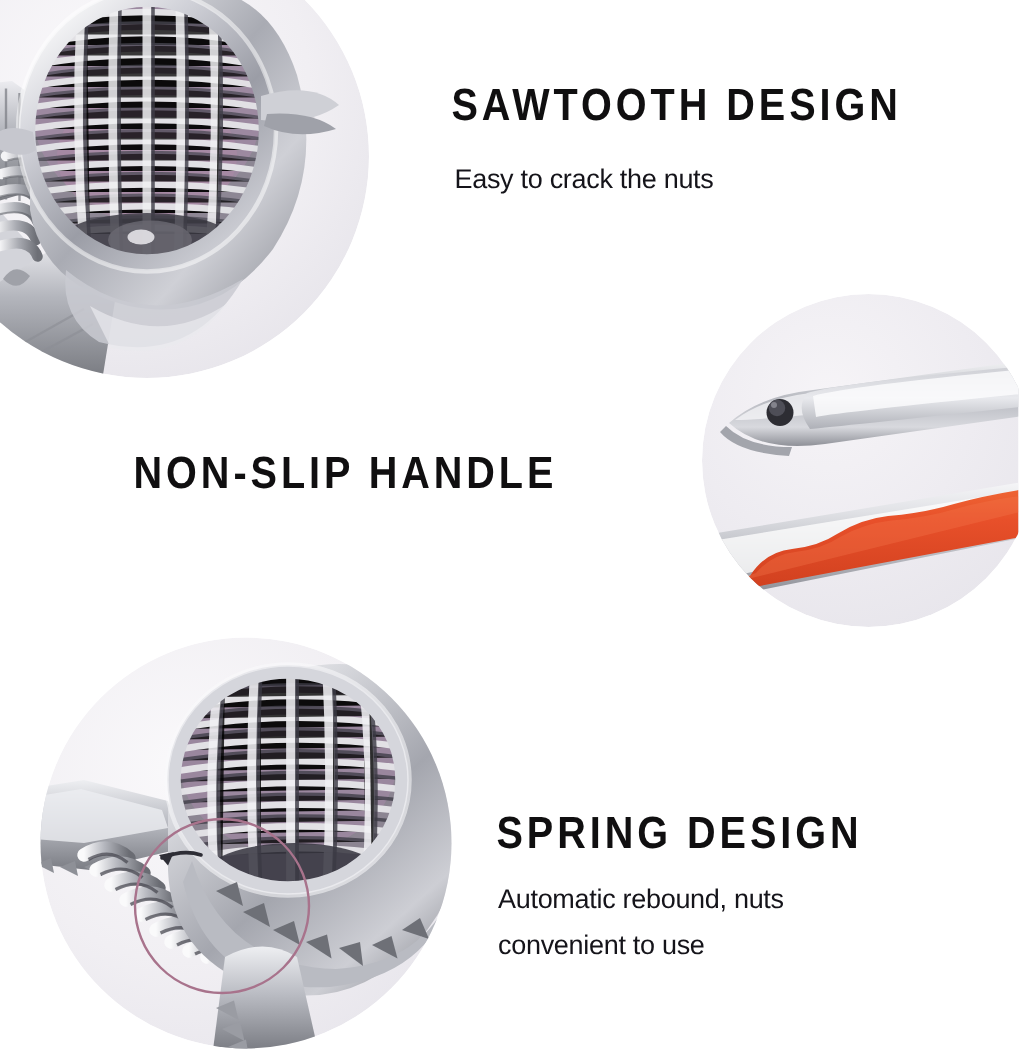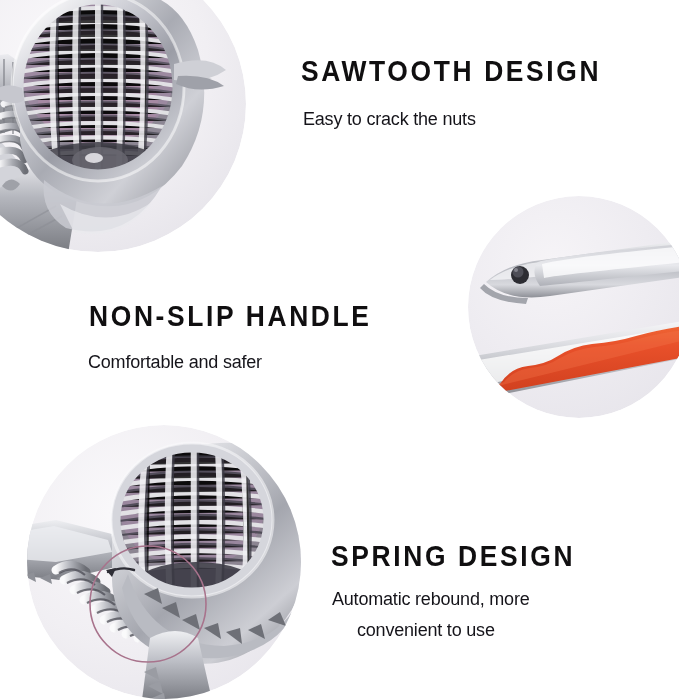--- a/index.html
+++ b/index.html
@@ -43,21 +43,21 @@
   }
 
   #title-sawtooth { left: 301px; top: 55px; }
   #sub-sawtooth   { left: 303px; top: 104px; }
 
   #title-nonslip  { left: 89px;  top: 300px; }
   #sub-nonslip    { left: 88px;  top: 347px; }
 
   #title-spring   { left: 331px; top: 540px; }
   #sub-spring     { left: 332px; top: 584px; }
-  #sub-spring .l2 { display: block; margin-left: 25px; }
+  #sub-spring .l2 { display: block; }
 
   
   .photo {
     position: absolute;
     overflow: hidden;
   }
   #photo-sawtooth { left: -52px; top: -46px;  width: 300px; height: 300px; }
   #photo-handle   { left: 438px; top: 196px;  width: 282px; height: 222px; }
   #photo-spring   { left: 16px;  top: 424px;  width: 296px; height: 276px; }
   .photo svg { display: block; width: 100%; height: 100%; }
@@ -216,21 +216,20 @@
         <path d="M96,226 q54,44 118,6 q-34,58 -96,42 q-26,-16 -22,-48 Z" fill="#c9cad1" opacity="0.85"></path>
         <path d="M112,250 q48,28 92,-2 q-30,40 -78,30 Z" fill="#e9eaee" opacity="0.7"></path>
       </g>
     </svg>
   </div>
 
   <p class="feature-title" id="title-sawtooth">SAWTOOTH DESIGN</p>
   <p class="feature-sub" id="sub-sawtooth">Easy to crack the nuts</p>
 
   <p class="feature-title" id="title-nonslip">NON-SLIP HANDLE</p>
-  <p class="feature-sub" id="sub-nonslip">Comfortable and safer</p>
 
   <div class="photo" id="photo-handle">
     <svg viewBox="0 0 282 222" xmlns="http://www.w3.org/2000/svg">
       <defs>
         <radialGradient id="discB" cx="38%" cy="30%" r="80%">
           <stop offset="0%" stop-color="#f6f4f7"></stop>
           <stop offset="55%" stop-color="#eeecf1"></stop>
           <stop offset="100%" stop-color="#e7e5eb"></stop>
         </radialGradient>
         <linearGradient id="upperHandle" x1="0%" y1="0%" x2="0%" y2="100%">
@@ -426,17 +425,17 @@
 
         <circle cx="132" cy="180" r="58" fill="none" stroke="#a8738c" stroke-width="1.6"></circle>
         <path d="M92,148 q14,-6 26,-2" fill="none" stroke="#2e2e36" stroke-width="2.4" stroke-linecap="round"></path>
         <path d="M90,146 l10,-2 l-4,9 z" fill="#2e2e36"></path>
       </g>
     </svg>
   </div>
 
   <p class="feature-title" id="title-spring">SPRING DESIGN</p>
   <p class="feature-sub" id="sub-spring">
-    <span class="l1">Automatic rebound, more</span>
+    <span class="l1">Automatic rebound, nuts</span>
     <span class="l2">convenient to use</span>
   </p>
 
 </div>
 
 </body></html>

